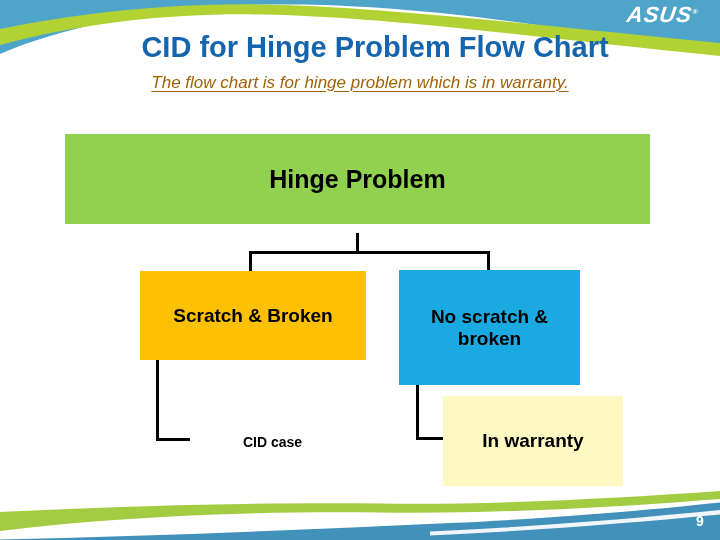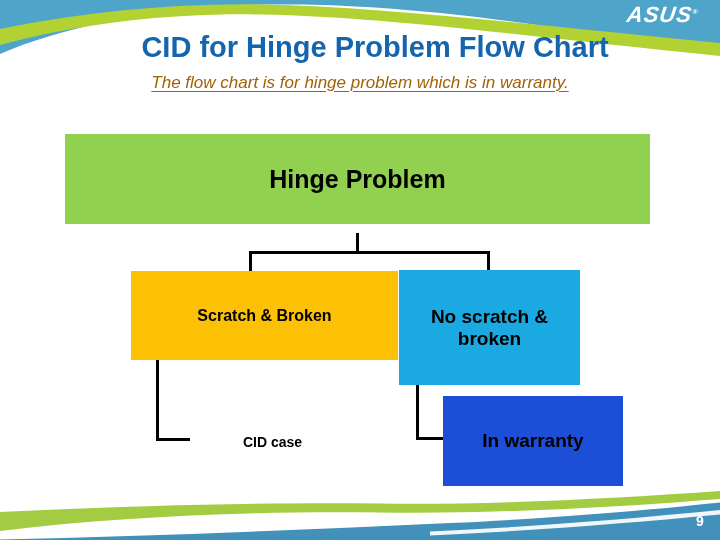--- a/index.html
+++ b/index.html
@@ -40,21 +40,21 @@
   }
   .subtitle span { text-decoration: underline; text-underline-offset: 3px; }
 
   .node {
     position: absolute;
     display: flex; align-items: center; justify-content: center;
     text-align: center;
     color: #000000; font-weight: bold;
   }
   .node-root   { left: 65px;  top: 134px; width: 585px; height: 90px; font-size: 25px; }
-  .node-left   { left: 131px; top: 271px; width: 267px; height: 89px; font-size: 16px; }
+  .node-left   { left: 140px; top: 271px; width: 226px; height: 89px; font-size: 19px; }
   .node-right  { left: 399px; top: 270px; width: 181px; height: 115px; font-size: 19px; padding: 0 14px; line-height: 1.15; }
   .node-result { left: 443px; top: 396px; width: 180px; height: 90px; font-size: 19px; }
   .label-plain { left: 210px; top: 430px; width: 125px; height: 24px; font-size: 14px; background: transparent; }
 
   .conn { position: absolute; background: #000000; }
   .c1 { left: 356px; top: 233px; width: 3px;   height: 20px; }  
   .c2 { left: 249px; top: 251px; width: 241px; height: 3px;  }  
   .c3 { left: 249px; top: 251px; width: 3px;   height: 22px; }  
   .c4 { left: 487px; top: 251px; width: 3px;   height: 21px; }  
   .c5 { left: 156px; top: 360px; width: 3px;   height: 81px; }  
@@ -93,21 +93,21 @@
   <div class="conn c8"></div>
 
   <div class="node node-root" style="background-color: rgb(146, 208, 80);">Hinge Problem</div>
 
   <div class="node node-left" style="background-color: rgb(252, 192, 4);">Scratch &amp; Broken</div>
 
   <div class="node node-right" style="background-color: rgb(26, 169, 224);">No scratch &amp; broken</div>
 
   <div class="node label-plain">CID case</div>
 
-  <div class="node node-result" style="background-color: #1d4ed8;">In warranty</div>
+  <div class="node node-result" style="background-color: #fef9c3;">In warranty</div>
 
   <svg class="decor footer" width="720" height="90" viewBox="0 0 90 90" preserveAspectRatio="none">
   </svg>
   <svg class="decor footer" width="720" height="90" viewBox="0 0 720 90">
     <path d="M0,62 C120,56 260,52 380,53.5 C500,55 620,48 720,41 L720,49 C620,57 500,64 380,62.5 C260,61 120,66 0,81 Z" fill="#a3cc43"></path>
     <path d="M0,89.5 C150,86 300,80 450,73 C560,68 650,60 720,52.5 L720,90 L0,90 Z" fill="#4191ba"></path>
     <path fill="#ffffff" opacity="0.92" d="M430,81.5 C530,77 630,69 720,60 L720,64.5 C630,73 530,81 430,85.5 Z"></path>
   </svg>
 
   <div class="page-number">9</div>

